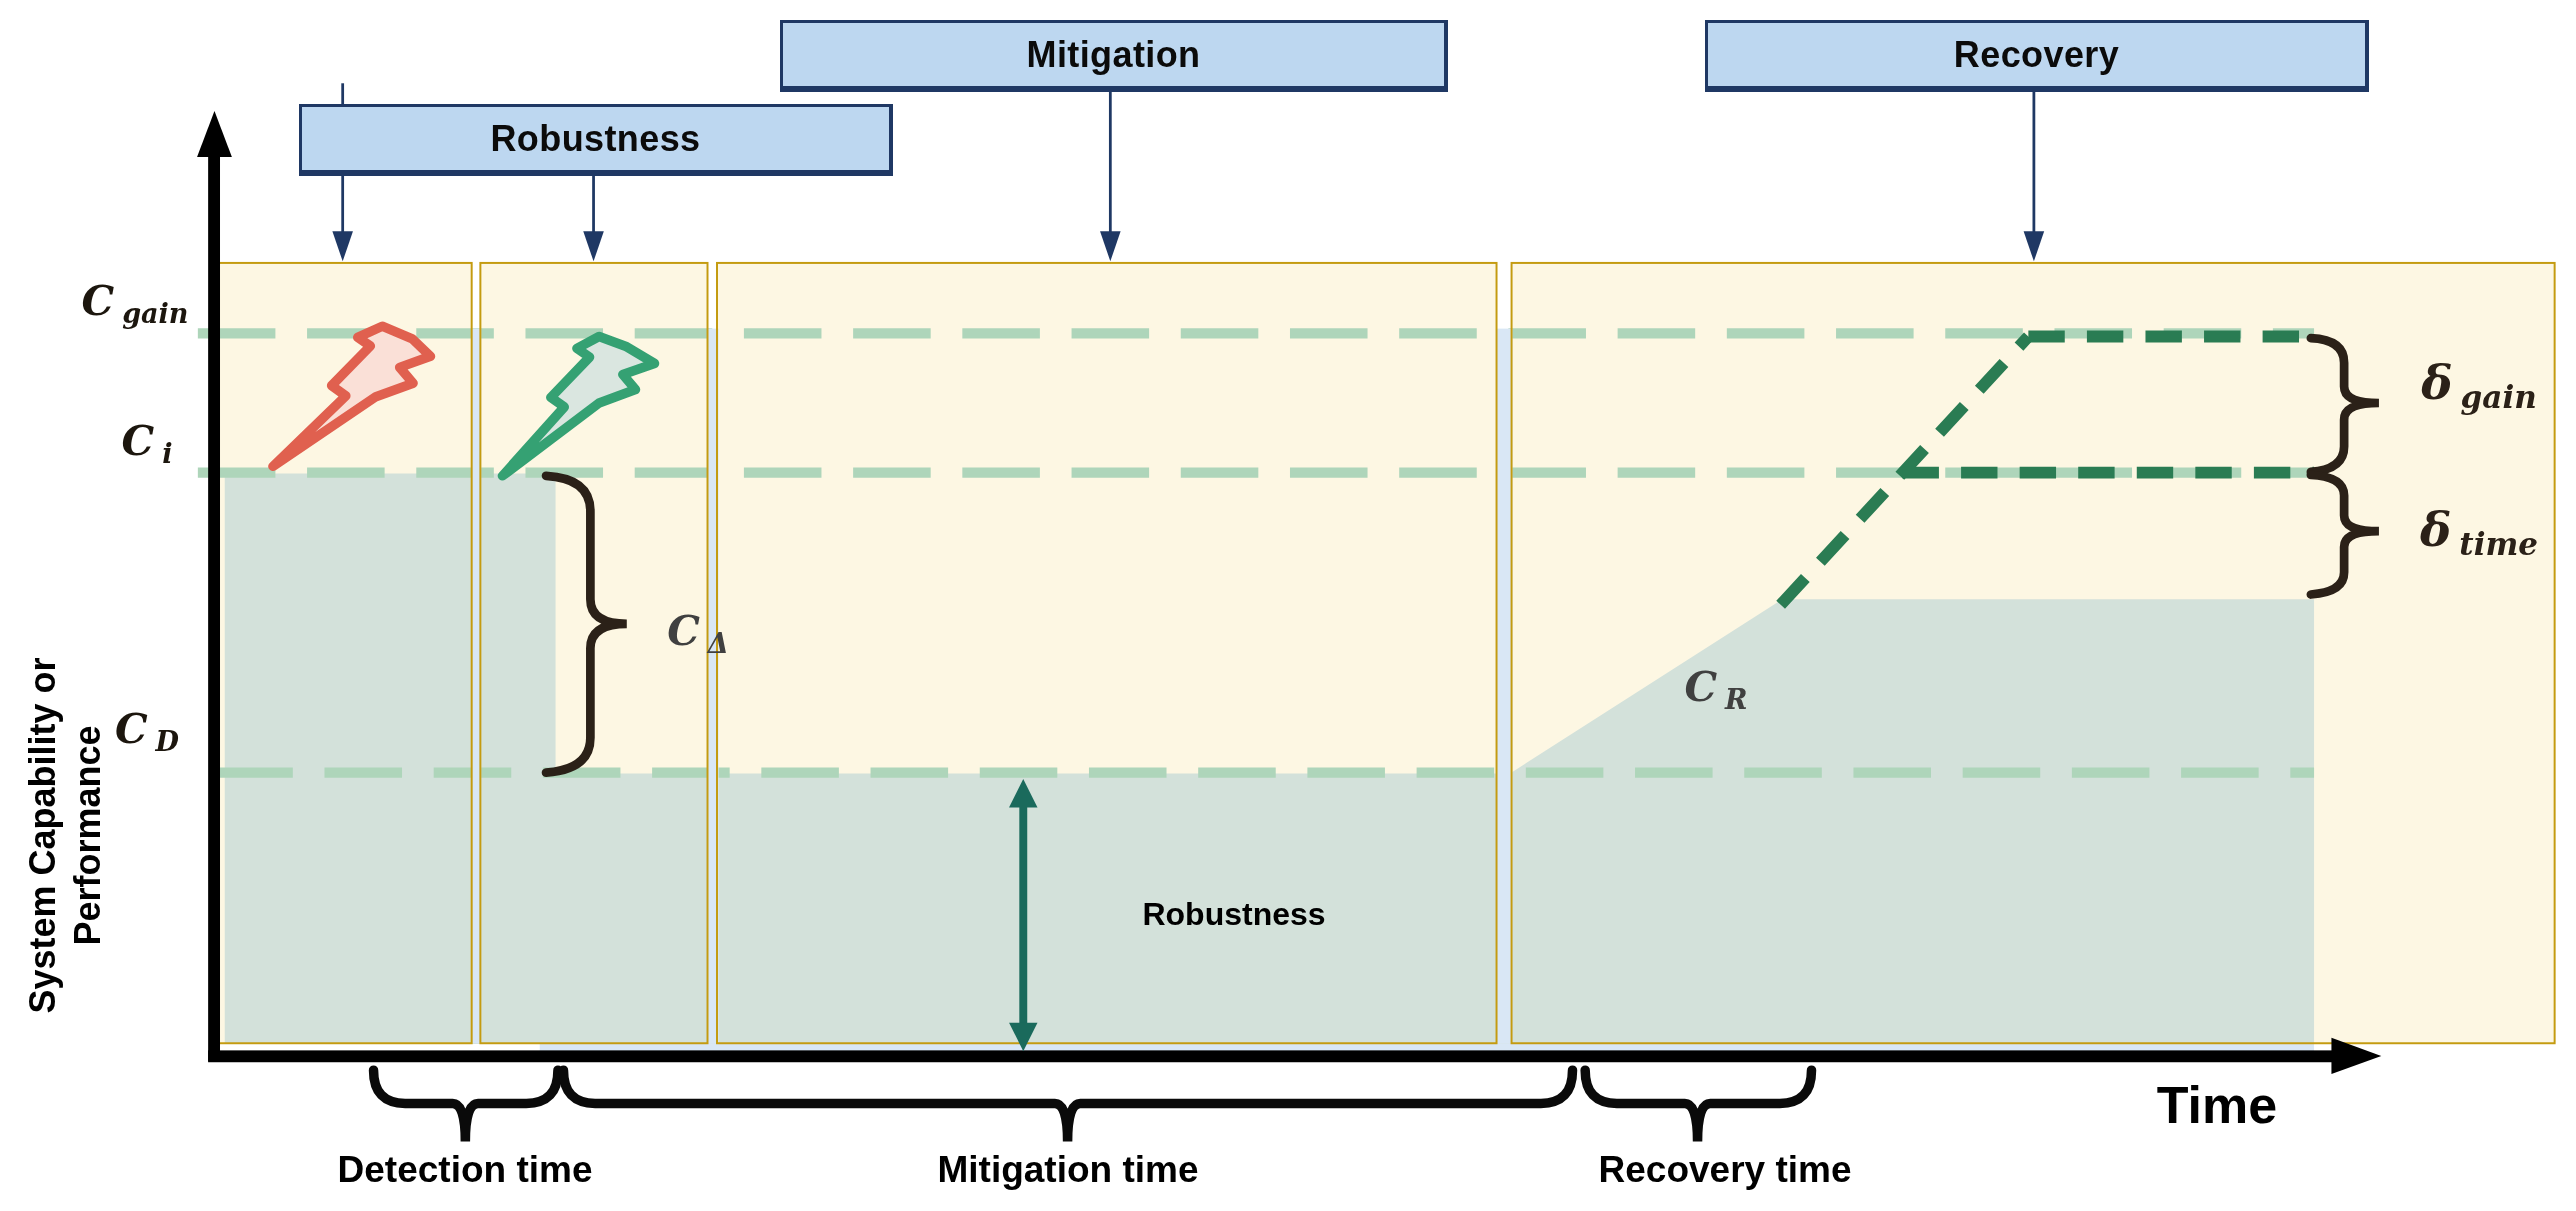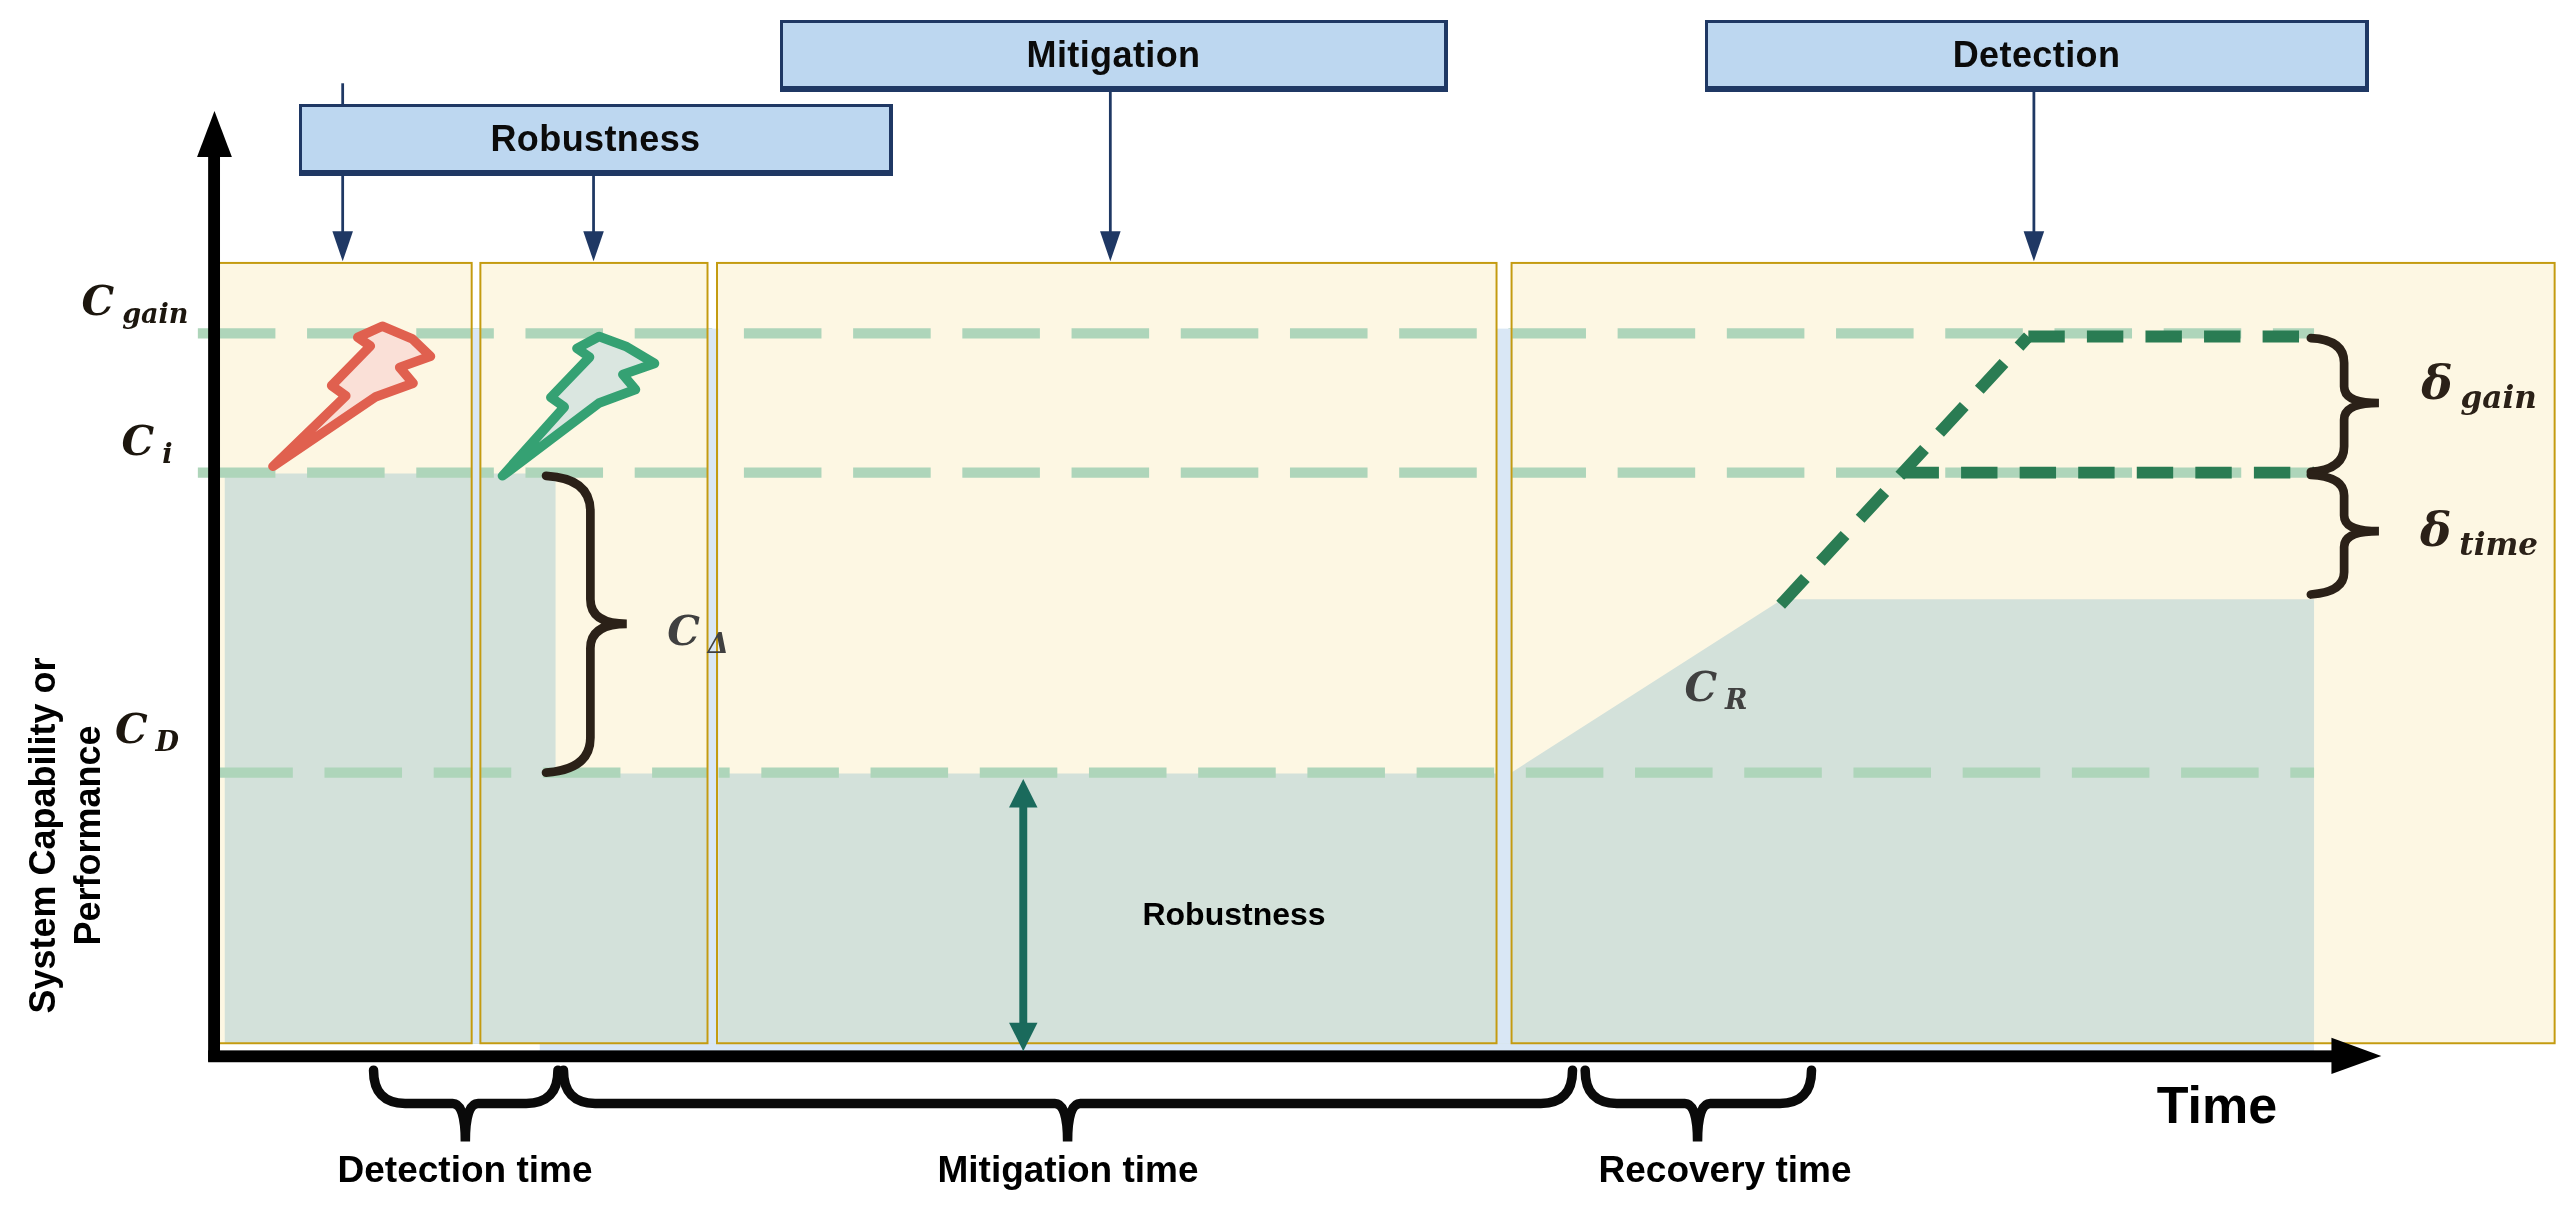--- a/index.html
+++ b/index.html
@@ -114,21 +114,21 @@
     </g>
   </svg>
 
   <div class="phasebox" style="left:299px;top:104px;width:587px;height:63px">
       <span>Robustness</span>
     </div>
   <div class="phasebox" style="left:780px;top:20px;width:661px;height:63px">
       <span>Mitigation</span>
     </div>
   <div class="phasebox" style="left:1705px;top:20px;width:657px;height:63px">
-      <span>Detection</span>
+      <span>Recovery</span>
     </div>
 
   <div class="ylabel">
     <div>System Capability or</div>
     <div>Performance</div>
   </div>
 
   <div class="mathlabel" style="left:135px;top:303px"><span>C</span><sub class="msub">gain</sub></div>
   <div class="mathlabel" style="left:147px;top:443px"><span>C</span><sub class="msub">i</sub></div>
   <div class="mathlabel" style="left:147px;top:731px"><span>C</span><sub class="msub">D</sub></div>

